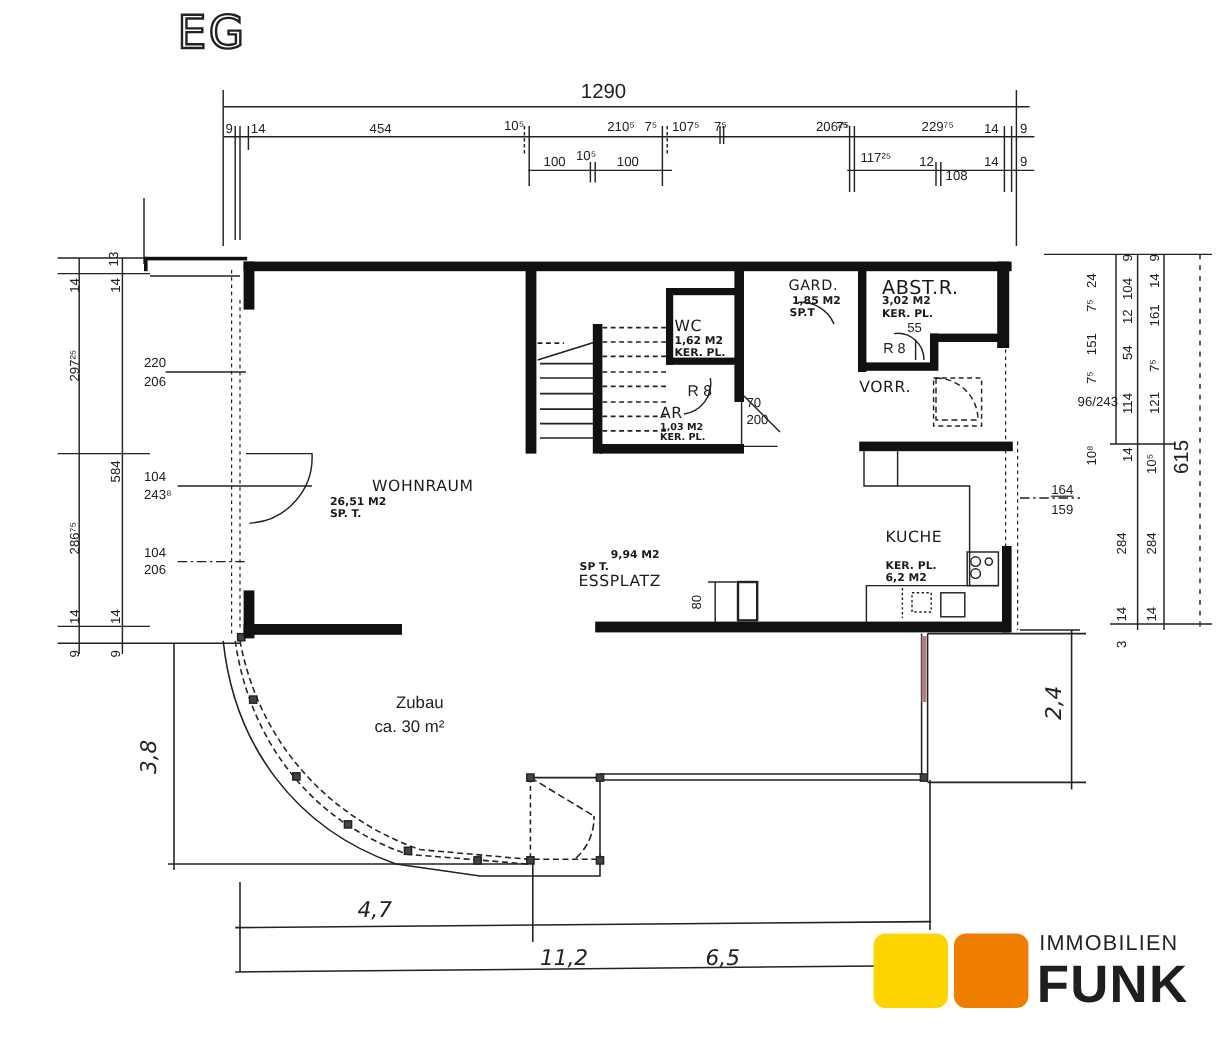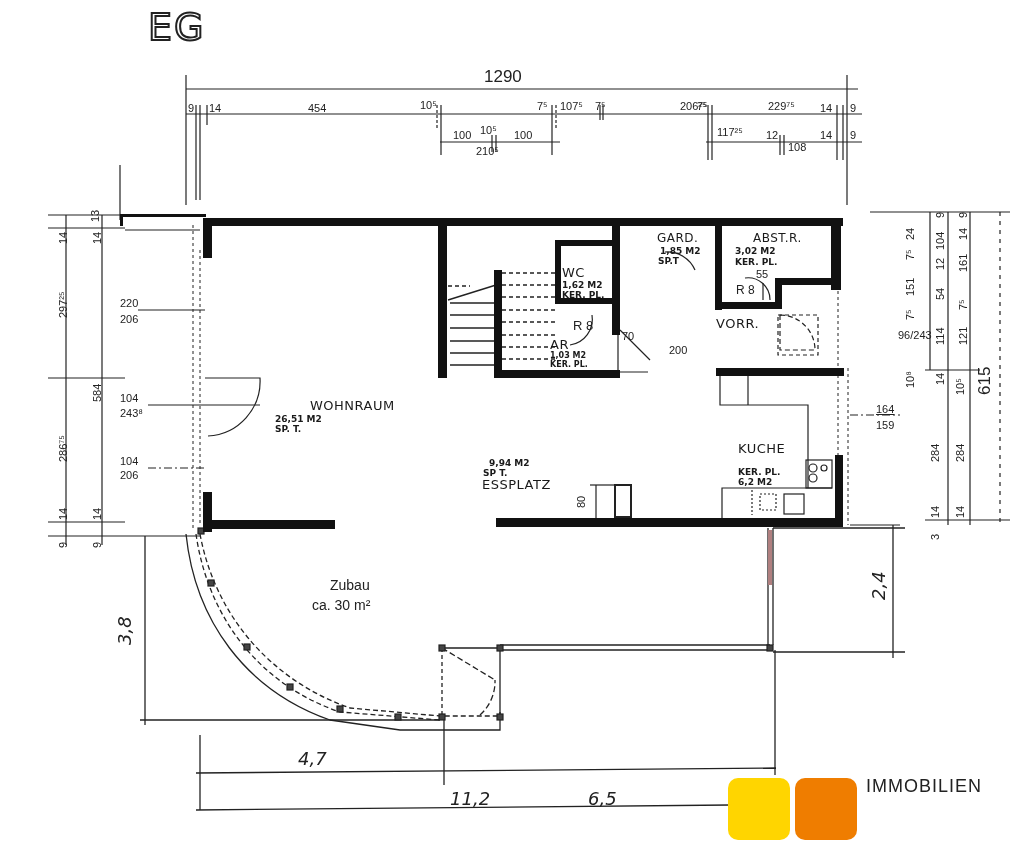--- a/index.html
+++ b/index.html
@@ -197,21 +197,21 @@
 </svg>
 
 <div class="t plan-title">EG</div>
 
 <div class="t dim dim-big" style="left:484px;top:68px;">1290</div>
 
 <div class="t dim" style="left:188px;top:103px;">9</div>
 <div class="t dim" style="left:209px;top:103px;">14</div>
 <div class="t dim" style="left:308px;top:103px;">454</div>
 <div class="t dim" style="left:420px;top:100px;">10⁵</div>
-<div class="t dim" style="left:476px;top:101px;margin-top:45px;">210⁵</div>
+<div class="t dim" style="left:506px;top:101px;">210⁵</div>
 <div class="t dim" style="left:537px;top:101px;">7⁵</div>
 <div class="t dim" style="left:560px;top:101px;">107⁵</div>
 <div class="t dim" style="left:595px;top:101px;">7⁵</div>
 <div class="t dim" style="left:680px;top:101px;text-align:center;">206²⁵</div>
 <div class="t dim" style="left:697px;top:101px;">7⁵</div>
 <div class="t dim" style="left:768px;top:101px;">229⁷⁵</div>
 <div class="t dim" style="left:820px;top:103px;">14</div>
 <div class="t dim" style="left:850px;top:103px;">9</div>
 
 <div class="t dim" style="left:453px;top:130px;">100</div>
@@ -269,40 +269,40 @@
 <div class="t dim dim-big rot" style="left:976px;top:395px;transform:rotate(-90deg);">615</div>
 
 <div class="t dim" style="left:876px;top:404px;text-decoration:underline;">164</div>
 <div class="t dim" style="left:876px;top:420px;">159</div>
 
 <div class="t room-name" style="left:273px;top:399px;margin-left:37px;">WOHNRAUM</div>
 <div class="t room-sub" style="left:275px;top:415px;">26,51  M2</div>
 <div class="t room-sub" style="left:275px;top:425px;">SP. T.</div>
 
 <div class="t room-name" style="left:482px;top:442px;margin-top:36px;">ESSPLATZ</div>
-<div class="t room-sub" style="left:489px;top:459px;text-align:center;">9,94  M2</div>
+<div class="t room-sub" style="left:509px;top:459px;text-align:center;">9,94  M2</div>
 <div class="t room-sub" style="left:483px;top:469px;">SP T.</div>
 
 <div class="t room-name" style="left:562px;top:266px;">WC</div>
 <div class="t room-sub" style="left:562px;top:281px;">1,62  M2</div>
 <div class="t room-sub" style="left:562px;top:291px;">KER. PL.</div>
 
 <div class="t room-name" style="left:550px;top:338px;">AR</div>
 <div class="t room-sub" style="left:550px;top:352px;font-size:8px;">1,03 M2</div>
 <div class="t room-sub" style="left:550px;top:361px;font-size:8px;">KER. PL.</div>
 <div class="t dim" style="left:573px;top:319px;font-size:13px;">R 8</div>
 
 <div class="t dim" style="left:622px;top:331px;">70</div>
-<div class="t dim" style="left:622px;top:345px;margin-left:47px;">200</div>
+<div class="t dim" style="left:622px;top:345px;">200</div>
 
 <div class="t room-name" style="left:657px;top:232px;font-size:12px;">GARD.</div>
 <div class="t room-sub" style="left:660px;top:247px;">1,85  M2</div>
 <div class="t room-sub" style="left:658px;top:257px;">SP.T</div>
 
-<div class="t room-name" style="left:753px;top:232px;font-size:12px;">ABST.R.</div>
+<div class="t room-name" style="left:735px;top:232px;font-size:16px;">ABST.R.</div>
 <div class="t room-sub" style="left:735px;top:247px;">3,02  M2</div>
 <div class="t room-sub" style="left:735px;top:258px;">KER. PL.</div>
 <div class="t dim" style="left:756px;top:269px;">55</div>
 <div class="t dim" style="left:736px;top:284px;font-size:12px;">R 8</div>
 
 <div class="t room-name" style="left:716px;top:317px;">VORR.</div>
 
 <div class="t room-name" style="left:738px;top:442px;">KUCHE</div>
 <div class="t room-sub" style="left:738px;top:458px;margin-top:20px;">6,2  M2</div>
 <div class="t room-sub" style="left:738px;top:468px;">KER. PL.</div>
@@ -315,13 +315,14 @@
 <div class="t hand rot" style="left:116px;top:645px;transform:rotate(-90deg);">3,8</div>
 <div class="t hand rot" style="left:870px;top:600px;transform:rotate(-90deg);">2,4</div>
 <div class="t hand" style="left:298px;top:750px;">4,7</div>
 <div class="t hand" style="left:588px;top:790px;">6,5</div>
 <div class="t hand" style="left:450px;top:790px;">11,2</div>
 
 <div class="logo">
   <div class="sq y" style="background:#FFD500;"></div>
   <div class="sq o" style="background:#EF7D00;"></div>
   <div class="l1">IMMOBILIEN</div>
+  <div class="l2">FUNK</div>
 </div>
 
 </body></html>

